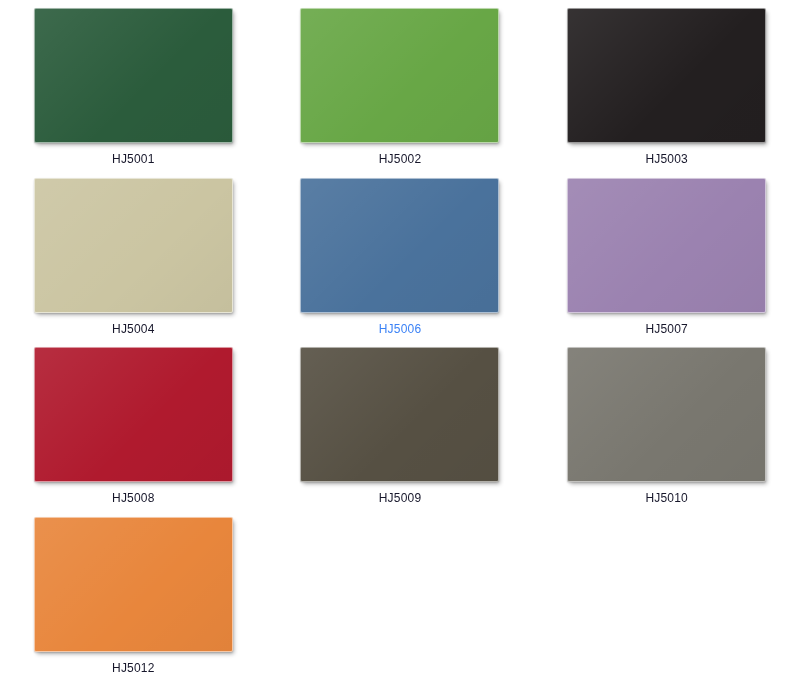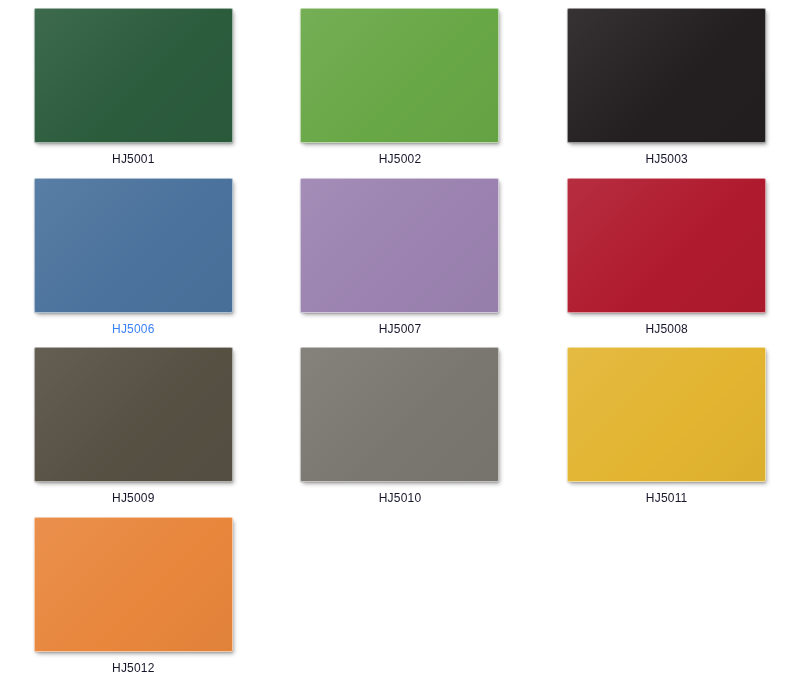--- a/index.html
+++ b/index.html
@@ -81,40 +81,40 @@
     </div>
     <div class="swatch-cell">
       <div class="swatch-chip" style="background: rgb(104, 167, 70);"></div>
       <div class="swatch-label" style="color: rgb(23, 23, 43);">HJ5002</div>
     </div>
     <div class="swatch-cell">
       <div class="swatch-chip" style="background: rgb(35, 31, 32);"></div>
       <div class="swatch-label" style="color: rgb(23, 23, 43);">HJ5003</div>
     </div>
     <div class="swatch-cell">
+      <div class="swatch-chip" style="background: rgb(203, 197, 162);"></div>
+      <div class="swatch-label" style="color: rgb(23, 23, 43);">HJ5004</div>
+    </div>
+    <div class="swatch-cell">
       <div class="swatch-chip" style="background: rgb(74, 114, 156);"></div>
       <div class="swatch-label" style="color: #3b82f6;">HJ5006</div>
     </div>
     <div class="swatch-cell">
       <div class="swatch-chip" style="background: rgb(155, 130, 176);"></div>
       <div class="swatch-label" style="color: rgb(23, 23, 43);">HJ5007</div>
     </div>
     <div class="swatch-cell">
       <div class="swatch-chip" style="background: rgb(176, 26, 46);"></div>
       <div class="swatch-label" style="color: rgb(23, 23, 43);">HJ5008</div>
     </div>
     <div class="swatch-cell">
       <div class="swatch-chip" style="background: rgb(86, 80, 67);"></div>
       <div class="swatch-label" style="color: rgb(23, 23, 43); text-align: center;">HJ5009</div>
     </div>
     <div class="swatch-cell">
       <div class="swatch-chip" style="background: rgb(121, 119, 111);"></div>
       <div class="swatch-label" style="color: rgb(23, 23, 43);">HJ5010</div>
     </div>
     <div class="swatch-cell">
-      <div class="swatch-chip" style="background: rgb(226, 180, 48);"></div>
-      <div class="swatch-label" style="color: rgb(23, 23, 43);">HJ5011</div>
-    </div>
-    <div class="swatch-cell">
       <div class="swatch-chip" style="background: rgb(232, 134, 60);"></div>
       <div class="swatch-label" style="color: rgb(23, 23, 43);">HJ5012</div>
     </div>
   </div>
 
 </body></html>

